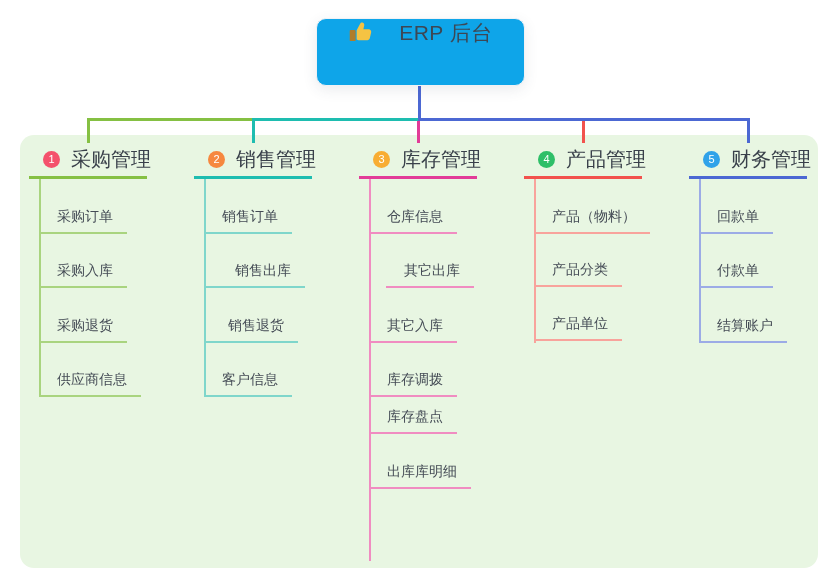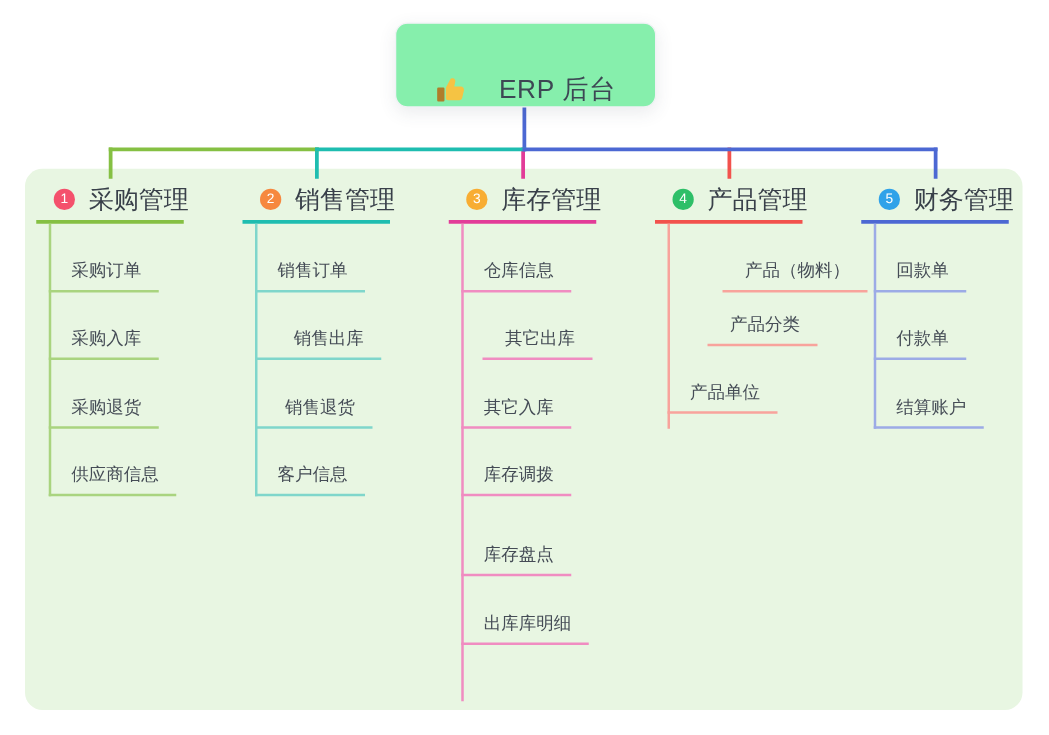--- a/index.html
+++ b/index.html
@@ -6,23 +6,23 @@
   .canvas{
     position:relative;width:839px;height:588px;background:#ffffff;overflow:hidden;
     font-family:"Liberation Sans","DejaVu Sans",sans-serif;
   }
   .panel{
     position:absolute;left:20px;top:135px;width:798px;height:433px;
     background:#e8f6e2;border-radius:14px;
   }
   .root-card{
     position:absolute;left:316px;top:18px;width:207px;height:66px;
-    background:#86efac;border:1px solid #f0f2f5;border-radius:10px;
+    background:#0ea5e9;border:1px solid #f0f2f5;border-radius:10px;
     box-shadow:0 4px 14px rgba(60,70,90,.10);
-    display:flex;align-items:flex-end;justify-content:center;gap:25px;
+    display:flex;align-items:flex-start;justify-content:center;gap:25px;
     z-index:3;
   }
   .root-title{font-size:21px;color:#3d4754;font-weight:500;letter-spacing:.5px;}
   .thumb-icon{width:26px;height:26px;display:block;}
   .conn{position:absolute;}
   .conn.drop{z-index:1;}
   .conn.horiz{z-index:2;}
   .branch{position:absolute;width:118px;z-index:2;}
   .branch-title{
     box-sizing:border-box;height:36px;width:118px;
@@ -137,42 +137,42 @@
   </div>
 
   <div class="child-row" style="border-bottom-color: rgb(240, 140, 193); height: 54.6px; text-align: center;">
     <span class="child-label">其它入库</span>
   </div>
 
   <div class="child-row" style="border-bottom-color: rgb(240, 140, 193); height: 54.6px;">
     <span class="child-label">库存调拨</span>
   </div>
 
-  <div class="child-row" style="border-bottom-color: rgb(240, 140, 193); height: 64px;">
+  <div class="child-row" style="border-bottom-color: rgb(240, 140, 193); height: 37px;">
     <span class="child-label">库存盘点</span>
   </div>
 
   <div class="child-row" style="border-bottom-color: rgb(240, 140, 193); height: 54.6px;">
     <span class="child-label">出库库明细</span>
   </div>
 </div>
   </div>
 
   <div class="branch" style="left: 524px; top: 143px;">
     <div class="branch-title" style="border-bottom-color: rgb(242, 82, 77);">
       <span class="badge" style="background: rgb(46, 191, 104);">4</span>
       <span class="branch-label">产品管理</span>
     </div>
     <div class="spine" style="background: rgb(248, 163, 156); height: 163.8px;"></div>
     <div class="children">
-  <div class="child-row" style="border-bottom-color: rgb(248, 163, 156); height: 54.6px; margin-left: 44px;">
+  <div class="child-row" style="border-bottom-color: rgb(248, 163, 156); height: 54.6px;">
     <span class="child-label">产品（物料）</span>
   </div>
 
-  <div class="child-row" style="border-bottom-color: rgb(248, 163, 156); height: 43px; margin-left: 32px;">
+  <div class="child-row" style="border-bottom-color: rgb(248, 163, 156); height: 53px;">
     <span class="child-label">产品分类</span>
   </div>
 
   <div class="child-row" style="border-bottom-color: rgb(248, 163, 156); height: 54.6px;">
     <span class="child-label">产品单位</span>
   </div>
 </div>
   </div>
 
   <div class="branch" style="left: 689px; top: 143px;">

